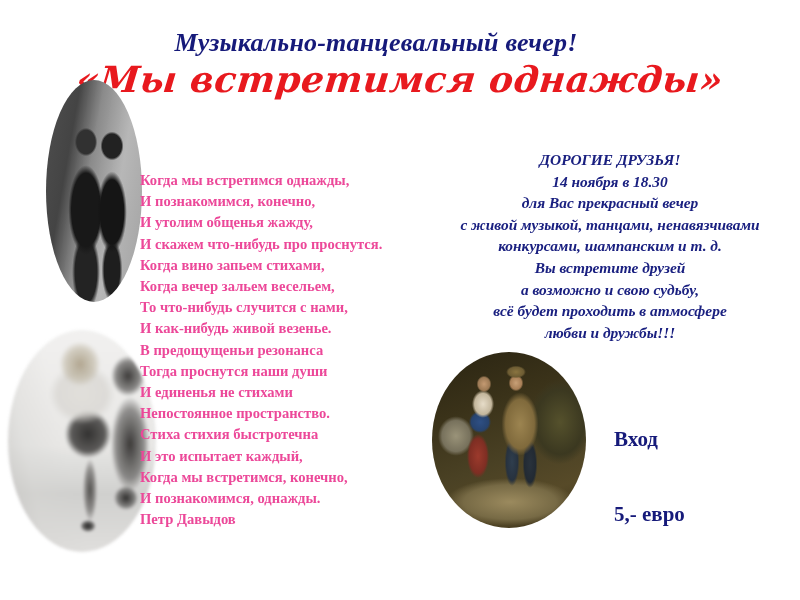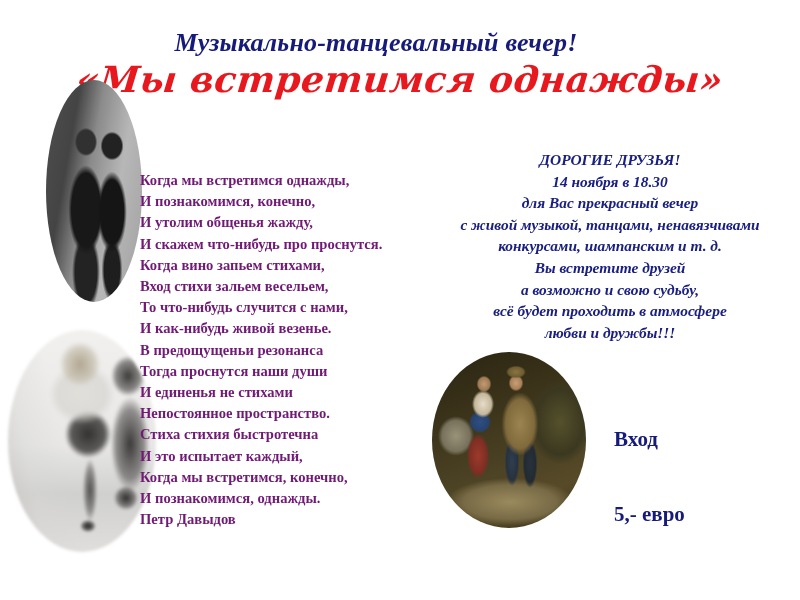--- a/index.html
+++ b/index.html
@@ -135,21 +135,21 @@
       
       linear-gradient(160deg, #2a2412 0%, #3a3219 30%, #4a4124 58%, #574a28 78%, #3c331b 100%);
   }
 
   
   #poem {
     position: absolute;
     left: 140px;
     top: 170px;
     width: 300px;
-    color: #701a75;
+    color: #ec4899;
     font-family: "Liberation Serif", "DejaVu Serif", serif;
     font-weight: bold;
     font-size: 14.6px;
     line-height: 21.2px;
     white-space: nowrap;
   }
   #poem .pline { display: block; }
 
   
   #announcement {
@@ -197,21 +197,21 @@
   <div class="oval" id="photo-dancers"></div>
 
   <div class="oval" id="photo-painting"></div>
 
   <div id="poem">
     <span class="pline">Когда мы встретимся однажды,</span>
     <span class="pline">И познакомимся, конечно,</span>
     <span class="pline">И утолим общенья жажду,</span>
     <span class="pline">И скажем что-нибудь про проснутся.</span>
     <span class="pline">Когда вино запьем стихами,</span>
-    <span class="pline">Вход стихи зальем весельем,</span>
+    <span class="pline">Когда вечер зальем весельем,</span>
     <span class="pline">То что-нибудь случится с нами,</span>
     <span class="pline">И как-нибудь живой везенье.</span>
     <span class="pline">В предощущеньи резонанса</span>
     <span class="pline">Тогда проснутся наши души</span>
     <span class="pline">И единенья не стихами</span>
     <span class="pline">Непостоянное пространство.</span>
     <span class="pline">Стиха стихия быстротечна</span>
     <span class="pline">И это испытает каждый,</span>
     <span class="pline">Когда мы встретимся, конечно,</span>
     <span class="pline">И познакомимся, однажды.</span>

